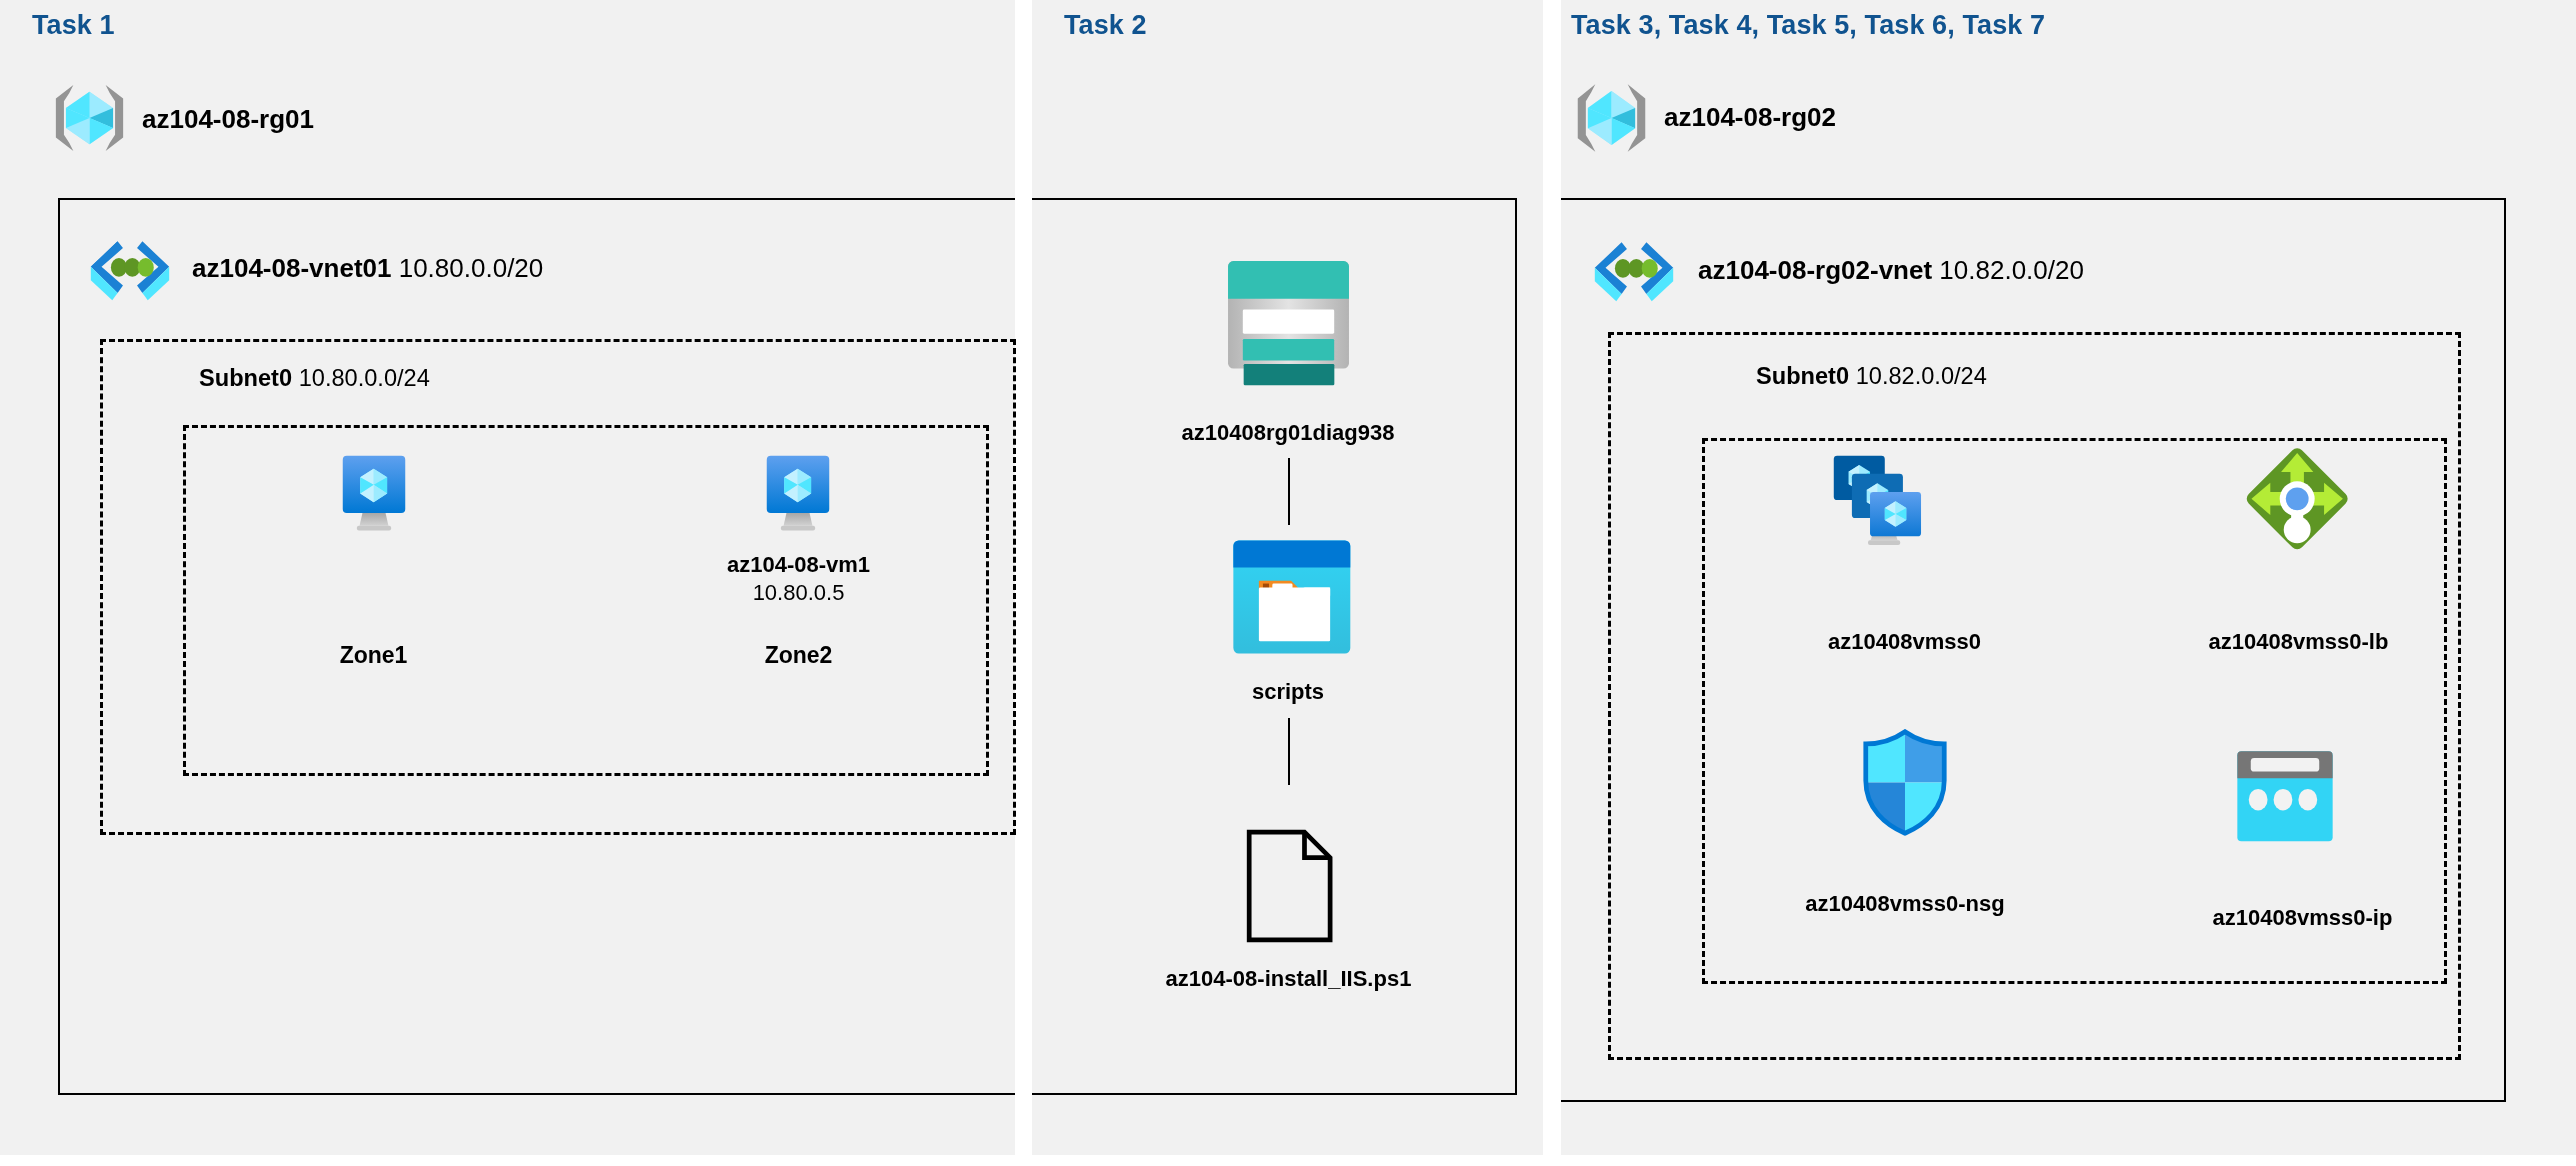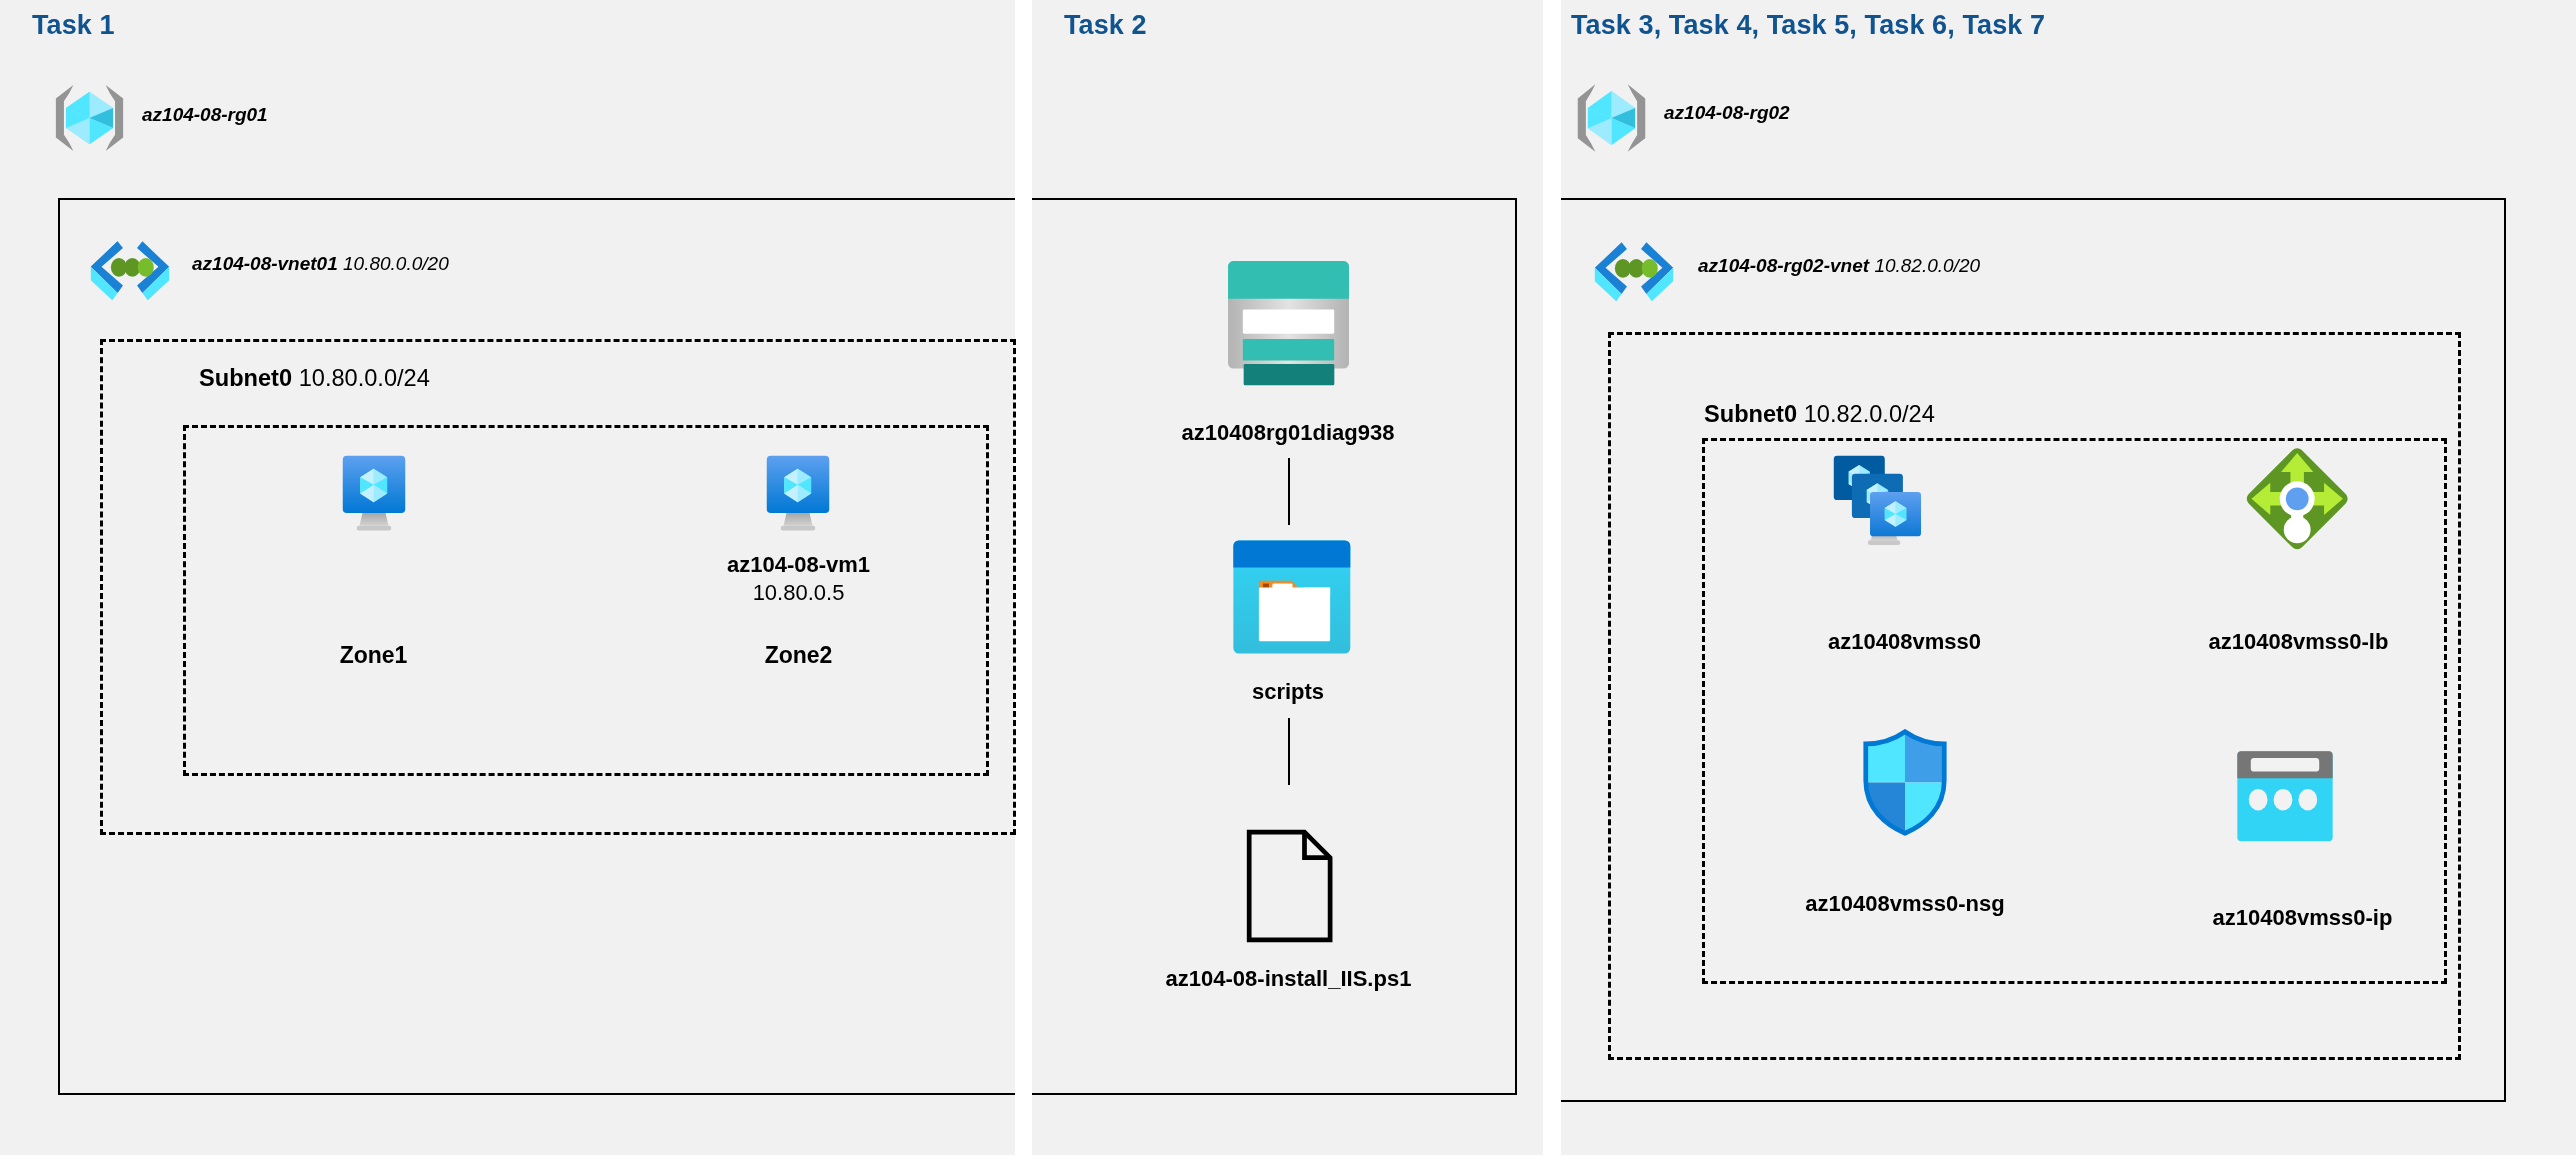--- a/index.html
+++ b/index.html
@@ -67,21 +67,21 @@
 
   
   .lbl{
     position:absolute;
     white-space:nowrap;
     color:#000000;
   }
   .lbl .b{ font-weight:bold; }
   .lbl .n{ font-weight:normal;text-align:center; }
 
-  .title-row{ font-size:19px;font-style:italic; }
+  .title-row{ font-size:26px; }
   .subnet-row{ font-size:23.6px; }
   .node-label{
     position:absolute;
     text-align:center;
     font-size:22px;
     font-weight:bold;
     color:#000000;
     white-space:nowrap;
     line-height:1.25;
   }
@@ -319,21 +319,21 @@
       <ellipse cx="46" cy="47" rx="12" ry="14" fill="#5e9624"></ellipse>
       <ellipse cx="66" cy="47" rx="12" ry="14" fill="#5e9624"></ellipse>
       <ellipse cx="86" cy="47" rx="12" ry="14" fill="#76bc2d"></ellipse>
     </svg>
   </div>
   <div class="lbl title-row" style="left:1698px;top:255px;">
     <span class="b">az104-08-rg02-vnet</span><span class="n">&nbsp;</span><span class="n">10.82.0.0/20</span>
   </div>
 
   
-  <div class="lbl subnet-row" style="left:1704px;top:363px;margin-top:38px;">
+  <div class="lbl subnet-row" style="left:1756px;top:363px;">
     <span class="b">Subnet0</span><span class="n">&nbsp;</span><span class="n">10.82.0.0/24</span>
   </div>
 
   
   <div class="icon" style="left:1832px;top:453px;width:119px;height:98px;">
     <svg width="119" height="98" viewBox="0 0 176 146">
       <defs>
         <linearGradient id="vmssStand" x1="0" y1="0" x2="0" y2="1">
           <stop offset="0" stop-color="#9a9a9a"></stop>
             <stop offset="1" stop-color="#d2d2d2"></stop>

